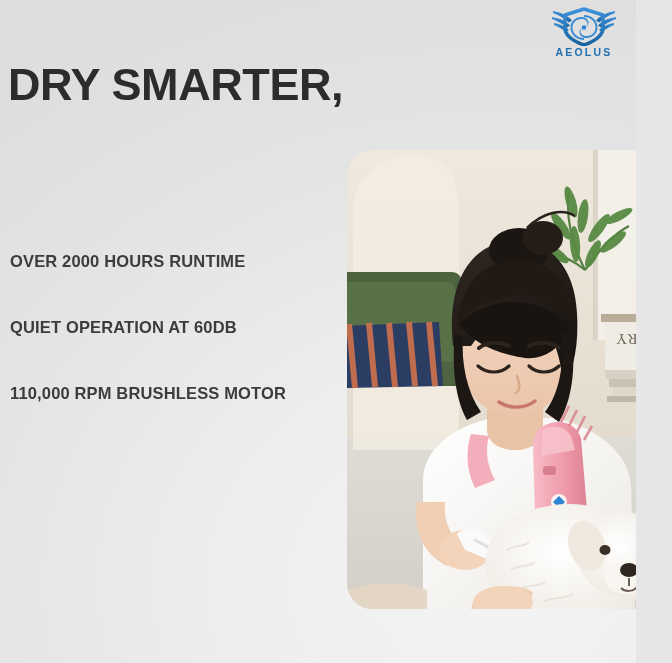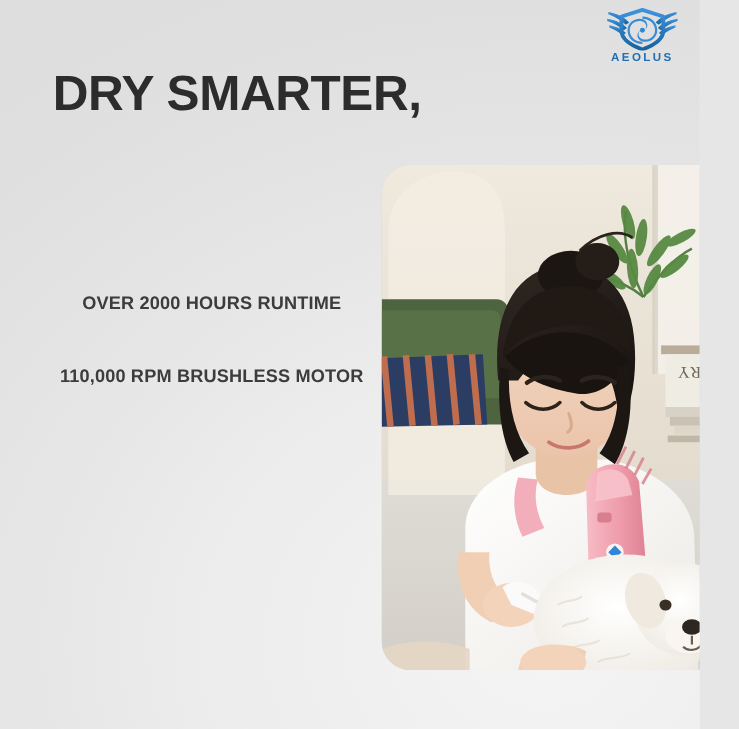--- a/index.html
+++ b/index.html
@@ -50,21 +50,20 @@
     line-height: 1;
     font-family: "Liberation Sans", sans-serif;
   }
 
   
   #headline-block {
     position: absolute;
     left: 8px;
     top: 62px;
     width: 430px;
-    margin-left: 40px;
   }
   #headline-main {
     font-size: 45px;
     font-weight: 700;
     letter-spacing: -0.4px;
     color: #2c2c2c;
     line-height: 1.0;
     margin: 0;
     white-space: nowrap;
   }
@@ -78,23 +77,22 @@
     white-space: nowrap;
   }
 
   
   #feature-list {
     position: absolute;
     left: 8px;
     top: 250px;
     width: 335px;
     list-style: none;
-    margin: 17px;
+    margin: 2px;
     padding: 0;
-    text-align: center;
   }
   #feature-list li {
     font-size: 16.5px;
     font-weight: 700;
     letter-spacing: 0.15px;
     color: #3c3c3c;
     line-height: 1.1;
     height: 66px;
     white-space: nowrap;
   }
@@ -148,20 +146,21 @@
     </svg>
     <div class="wordmark">AEOLUS</div>
   </div>
 
   <div id="headline-block">
     <h1 id="headline-main">DRY SMARTER,</h1>
   </div>
 
   <ul id="feature-list">
     <li>OVER 2000 HOURS RUNTIME</li>
+    <li>QUIET OPERATION AT 60DB</li>
     <li>110,000 RPM BRUSHLESS MOTOR</li>
   </ul>
 
   <div id="photo-panel">
     <svg width="340" height="459" viewBox="0 0 340 459">
       <defs>
         <linearGradient id="wallG" x1="0" y1="0" x2="0" y2="1">
           <stop offset="0%" stop-color="#efe9de"></stop>
           <stop offset="100%" stop-color="#e3dbcd"></stop>
         </linearGradient>

